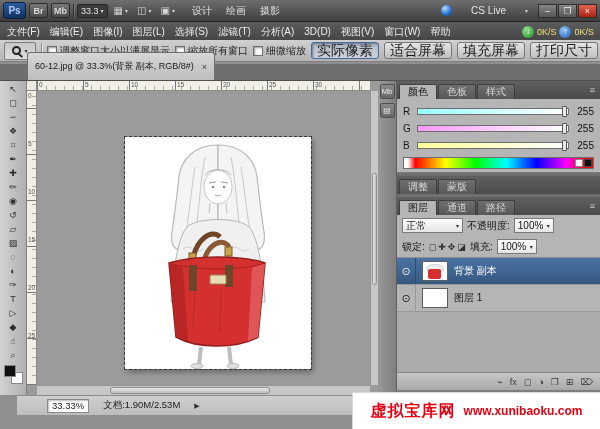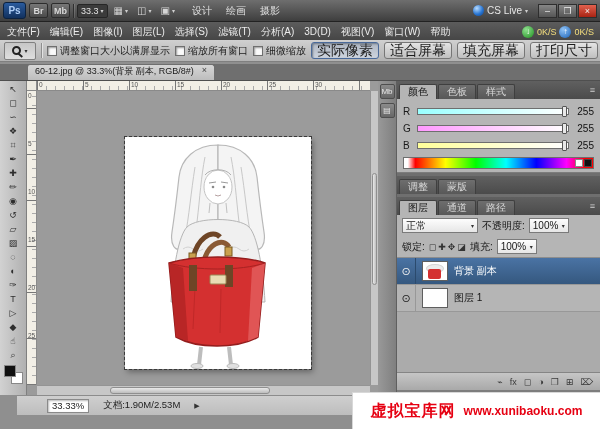--- a/index.html
+++ b/index.html
@@ -11,21 +11,21 @@
   .pslogo{width:23px;height:17px;border-radius:3px;background:linear-gradient(#2a5b9e,#12315e);border:1px solid #0c2240;color:#aecdf5;font-weight:bold;font-size:10px;display:flex;align-items:center;justify-content:center}
   .miniapp{min-width:19px;height:15px;padding:0 2px;border-radius:2px;background:linear-gradient(#777,#4a4a4a);border:1px solid #2c2c2c;color:#d8d8d8;font-size:9px;font-weight:bold;display:flex;align-items:center;justify-content:center}
   .zoombox{height:14px;background:#3b3b3b;border:1px solid #262626;border-radius:2px;padding:0 3px;display:flex;align-items:center;gap:2px;font-size:9px;color:#e2e2e2}
   .abtn{height:16px;padding:0 3px;display:flex;align-items:center;gap:2px;color:#d5d5d5;font-size:10px}
   .caret{font-size:6px;color:#cfcfcf;line-height:1}
   .caret.dark{color:#333}
   .vline{width:1px;height:14px;background:#2f2f2f;box-shadow:1px 0 0 rgba(255,255,255,.15)}
   .wstabs{display:flex;align-items:center;margin-left:4px}
   .wstab{padding:3px 7px;font-size:10px;color:#e0e0e0}
   .wstab.active{background:linear-gradient(#9a9a9a,#6a6a6a);border:1px solid #3a3a3a;border-radius:3px;color:#fff;padding:2px 7px}
-  .cslive{margin-left:auto;display:flex;align-items:center;gap:3px;font-size:10px;color:#e6e6e6}
+  .cslive{margin-left:auto;display:flex;align-items:center;gap:19px;font-size:10px;color:#e6e6e6}
   .sphere{width:11px;height:11px;border-radius:50%;background:radial-gradient(circle at 35% 30%,#b8dcff,#2a77d4 55%,#0b3d85)}
   .winbtns{display:flex;margin-left:6px}
   .winbtn{width:19px;height:14px;margin-left:1px;display:flex;align-items:center;justify-content:center;font-size:9px;color:#f0f0f0;background:linear-gradient(#868686,#565656);border:1px solid #2e2e2e}
   .winbtn.close{background:linear-gradient(#e2614e,#a92313)}
 
   
   .menubar{position:absolute;top:22px;left:0;right:0;height:20px;background:linear-gradient(#5c5c5c,#454545);border-bottom:1px solid #2b2b2b;display:flex;align-items:center;color:#ececec;font-size:10px;padding:0 2px}
   .mitem{padding:0 5px;height:100%;display:flex;align-items:center;white-space:nowrap}
   .netarea{margin-left:auto;display:flex;align-items:center;gap:3px;padding-right:4px}
   .netbadge{width:12px;height:12px;border-radius:50%;display:flex;align-items:center;justify-content:center;font-size:8px;color:#fff}
@@ -39,21 +39,21 @@
   .mag{width:9px;height:9px;border:2px solid #222;border-radius:50%;position:relative}
   .mag::after{content:"";position:absolute;right:-4px;bottom:-3px;width:6px;height:2px;background:#222;transform:rotate(40deg)}
   .sep{width:1px;height:15px;background:#8e8e8e;box-shadow:1px 0 0 #e2e2e2;flex:none}
   .cbgroup{display:flex;align-items:center;gap:3px;white-space:nowrap}
   .checkbox{width:10px;height:10px;background:#fafafa;border:1px solid #6f6f6f;box-shadow:inset 1px 1px 2px #9a9a9a;flex:none}
   .optbtn{height:17px;padding:0 5px;display:flex;align-items:center;background:linear-gradient(#e4e4e4,#c0c0c0);border:1px solid #767676;border-radius:3px;font-size:14px;white-space:nowrap}
   .optbtn.active{background:linear-gradient(#aeb6c2,#cdd4de);box-shadow:inset 1px 1px 2px #6f7b8a;border-color:#4a6a9a}
 
   
   .tabrow{position:absolute;top:64px;left:0;right:0;height:17px;background:#6f6f6f;border-bottom:1px solid #4f4f4f}
-  .doctab{position:absolute;left:27px;bottom:0;height:16px;display:flex;gap:8px;padding:0 7px;background:linear-gradient(#d6d6d6,#bdbdbd);border:1px solid #6f6f6f;border-bottom:none;border-radius:3px 3px 0 0;font-size:9px;color:#1a1a1a;white-space:nowrap}
+  .doctab{position:absolute;left:27px;bottom:0;height:28px;display:flex;align-items:center;gap:8px;padding:0 7px;background:linear-gradient(#d6d6d6,#bdbdbd);border:1px solid #6f6f6f;border-bottom:none;border-radius:3px 3px 0 0;font-size:9px;color:#1a1a1a;white-space:nowrap}
   .tabclose{font-size:9px;color:#444}
 
   
   .toolbar{position:absolute;left:0;top:81px;width:27px;height:314px;background:linear-gradient(90deg,#d2d2d2,#b0b0b0);border-right:1px solid #7f7f7f;display:flex;flex-direction:column;align-items:center;padding-top:1px}
   .tool{width:24px;height:14px;display:flex;align-items:center;justify-content:center;font-size:9px;color:#2e2e2e}
   .swatches{position:relative;width:19px;height:19px;margin-top:3px;flex:none}
   .fgswatch{position:absolute;left:0;top:0;width:12px;height:12px;background:#101010;border:1px solid #888;z-index:2}
   .bgswatch{position:absolute;right:0;bottom:0;width:12px;height:12px;background:#fff;border:1px solid #888}
 
   
@@ -94,21 +94,21 @@
   .chhandle{position:absolute;right:1px;top:-3px;width:5px;height:11px;background:#e8e8e8;border:1px solid #555;border-radius:1px}
   .chval{width:20px;text-align:right;font-size:10px}
   .spectrum{position:relative;height:12px;margin-top:3px;border:1px solid #6e6e6e;background:linear-gradient(90deg,#fff 0,#fff 2%,#f00 6%,#ff0 22%,#0f0 38%,#0ff 54%,#00f 70%,#f0f 86%,#f00 96%)}
   .specwhite{position:absolute;right:10px;top:1px;width:8px;height:8px;background:#fff;border:1px solid #888}
   .specblack{position:absolute;right:1px;top:1px;width:8px;height:8px;background:#111;border:1px solid #444}
   .gap{height:3px;background:#6f6f6f;flex:none}
 
   .layerspanel{flex:1;display:flex;flex-direction:column;margin-bottom:39px;background:#b5b5b5;min-height:0}
   .lcontrols{display:flex;align-items:center;gap:4px;padding:3px 5px;font-size:10px;color:#161616;flex:none;white-space:nowrap}
   .valselect{height:15px;background:linear-gradient(#fdfdfd,#e6e6e6);border:1px solid #7a7a7a;display:flex;align-items:center;justify-content:space-between;gap:3px;padding:0 3px;font-size:10px}
-  .blendsel{width:76px}
+  .blendsel{width:61px}
   .valbox{width:40px}
   .lockicons{display:flex;gap:2px;font-size:9px;color:#333}
   .llist{flex:1;border-top:1px solid #8d8d8d;background:#b0b0b0;display:flex;flex-direction:column;min-height:0}
   .lrow{height:27px;display:flex;align-items:center;background:#b5b5b5;border-bottom:1px solid #989898;font-size:10px;color:#141414;flex:none}
   .lrow.selected{background:linear-gradient(#4a73a4,#35587f);color:#fff}
   .eyebox{width:19px;height:100%;border-right:1px solid #989898;display:flex;align-items:center;justify-content:center;font-size:11px;color:#222}
   .lrow.selected .eyebox{color:#f0f0f0;border-right-color:#2b4a6d}
   .lthumb{width:26px;height:20px;margin:0 6px;background:#fff;border:1px solid #5f5f5f;position:relative;overflow:hidden;flex:none}
   .th-sketch{position:absolute;left:3px;top:2px;width:18px;height:9px;border-radius:50%;background:#ececec;border:1px solid #d5d5d5}
   .th-bag{position:absolute;left:5px;bottom:1px;width:13px;height:10px;border-radius:2px;background:#d43030}

